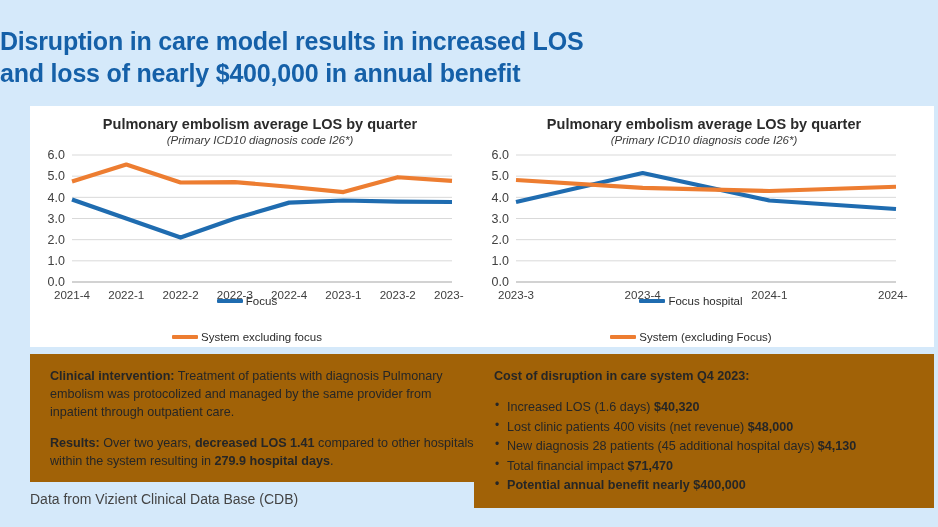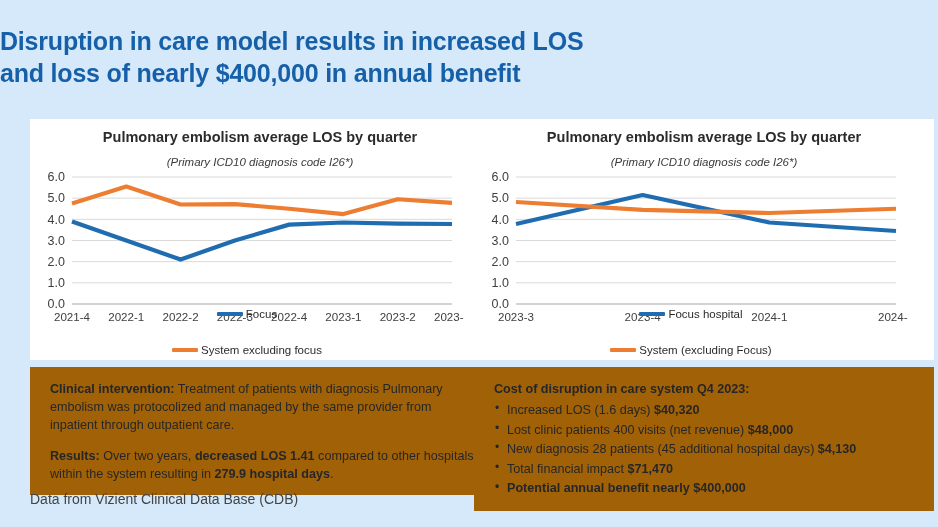--- a/index.html
+++ b/index.html
@@ -31,21 +31,21 @@
     font-weight: bold;
     font-size: 25px;
     line-height: 1.26;
     letter-spacing: -0.2px;
   }
   .title .line2 { display: block; }
 
   
   .col {
     position: absolute;
-    top: 119px;
+    top: 106px;
     width: 460px;
   }
   .col.left  { left: 30px; }
   .col.right { left: 474px; }
 
   
   .chart-card {
     background: #ffffff;
     height: 241px;
     position: relative;
@@ -59,21 +59,21 @@
     color: #2b2b2b;
     padding-top: 10px;
     line-height: 1.15;
   }
   .chart-subtitle {
     text-align: center;
     font-size: 11.5px;
     font-style: italic;
     color: #3a3a3a;
     line-height: 1.2;
-    margin-top: 10px;
+    margin-top: 1px;
   }
   .plot-wrap {
     position: relative;
     width: 434px;
     height: 165px;
   }
   .plot-wrap svg { display: block; }
 
   .legend {
     position: absolute;
@@ -109,21 +109,21 @@
     padding: 14px 16px 12px 20px;
     font-size: 12.6px;
     color: #262626;
     line-height: 1.42;
   }
   .text-card p { margin: 0; }
   .text-card .para-gap { height: 13px; }
   .text-card b { font-weight: bold; }
 
   ul.bullets {
-    margin: 2px 0 0 0;
+    margin: 12px 0 0 0;
     padding: 0;
     list-style: none;
   }
   ul.bullets li {
     position: relative;
     padding-left: 13px;
     margin-bottom: 1.5px;
     line-height: 1.44;
   }
   ul.bullets li:before {

